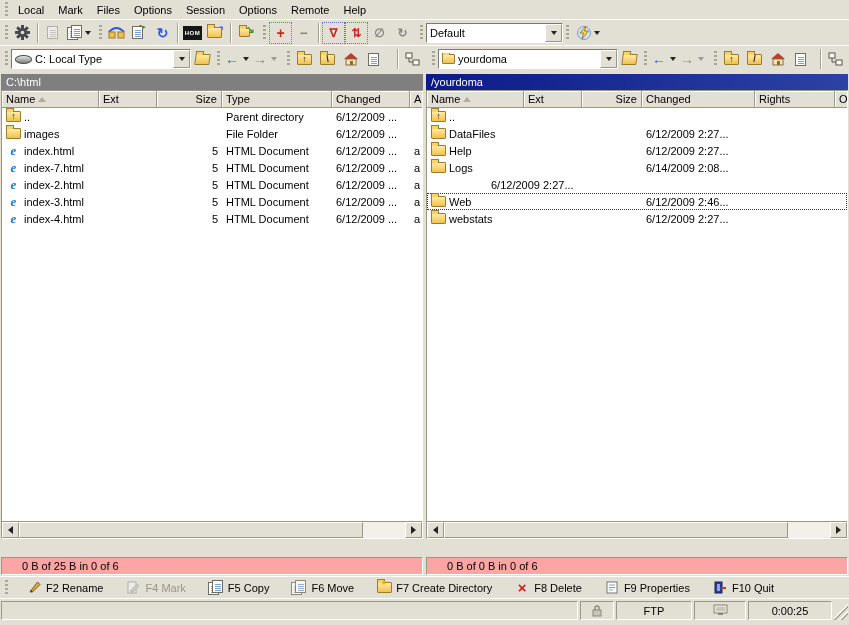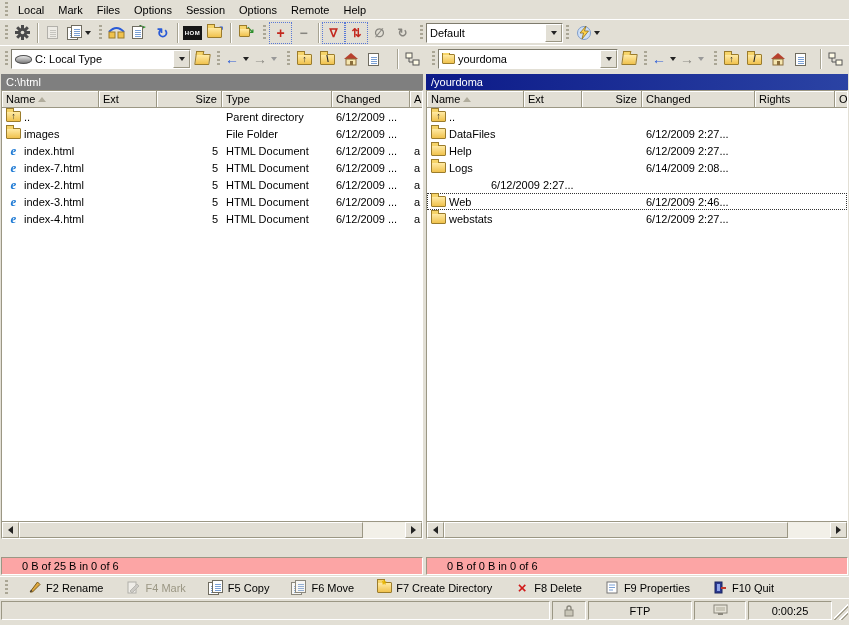--- a/index.html
+++ b/index.html
@@ -720,21 +720,21 @@
   </div>
 
 <div class="statusbar">
   <span class="sb-cell grow"></span>
   <span class="sb-cell" style="width:34px">
     <svg width="12" height="13">
         <rect x="2" y="6" width="8" height="6" fill="#c9c6b8" stroke="#8a877c"></rect>
         <path d="M4 6 V4 a2 2 0 0 1 4 0 V6" fill="none" stroke="#8a877c" stroke-width="1.4"></path>
       </svg>
   </span>
-  <span class="sb-cell" style="width:104px">
+  <span class="sb-cell" style="width:76px">
       <span>FTP</span>
     </span>
   <span class="sb-cell" style="width:52px">
     <svg width="15" height="13">
         <rect x="1" y="1" width="13" height="8" fill="#e6e3d8" stroke="#8a877c"></rect>
         <rect x="3" y="3" width="9" height="4" fill="#c9c6b8"></rect>
         <rect x="5" y="9" width="5" height="2" fill="#8a877c"></rect>
       </svg>
   </span>
   <span class="sb-cell" style="width:84px">

